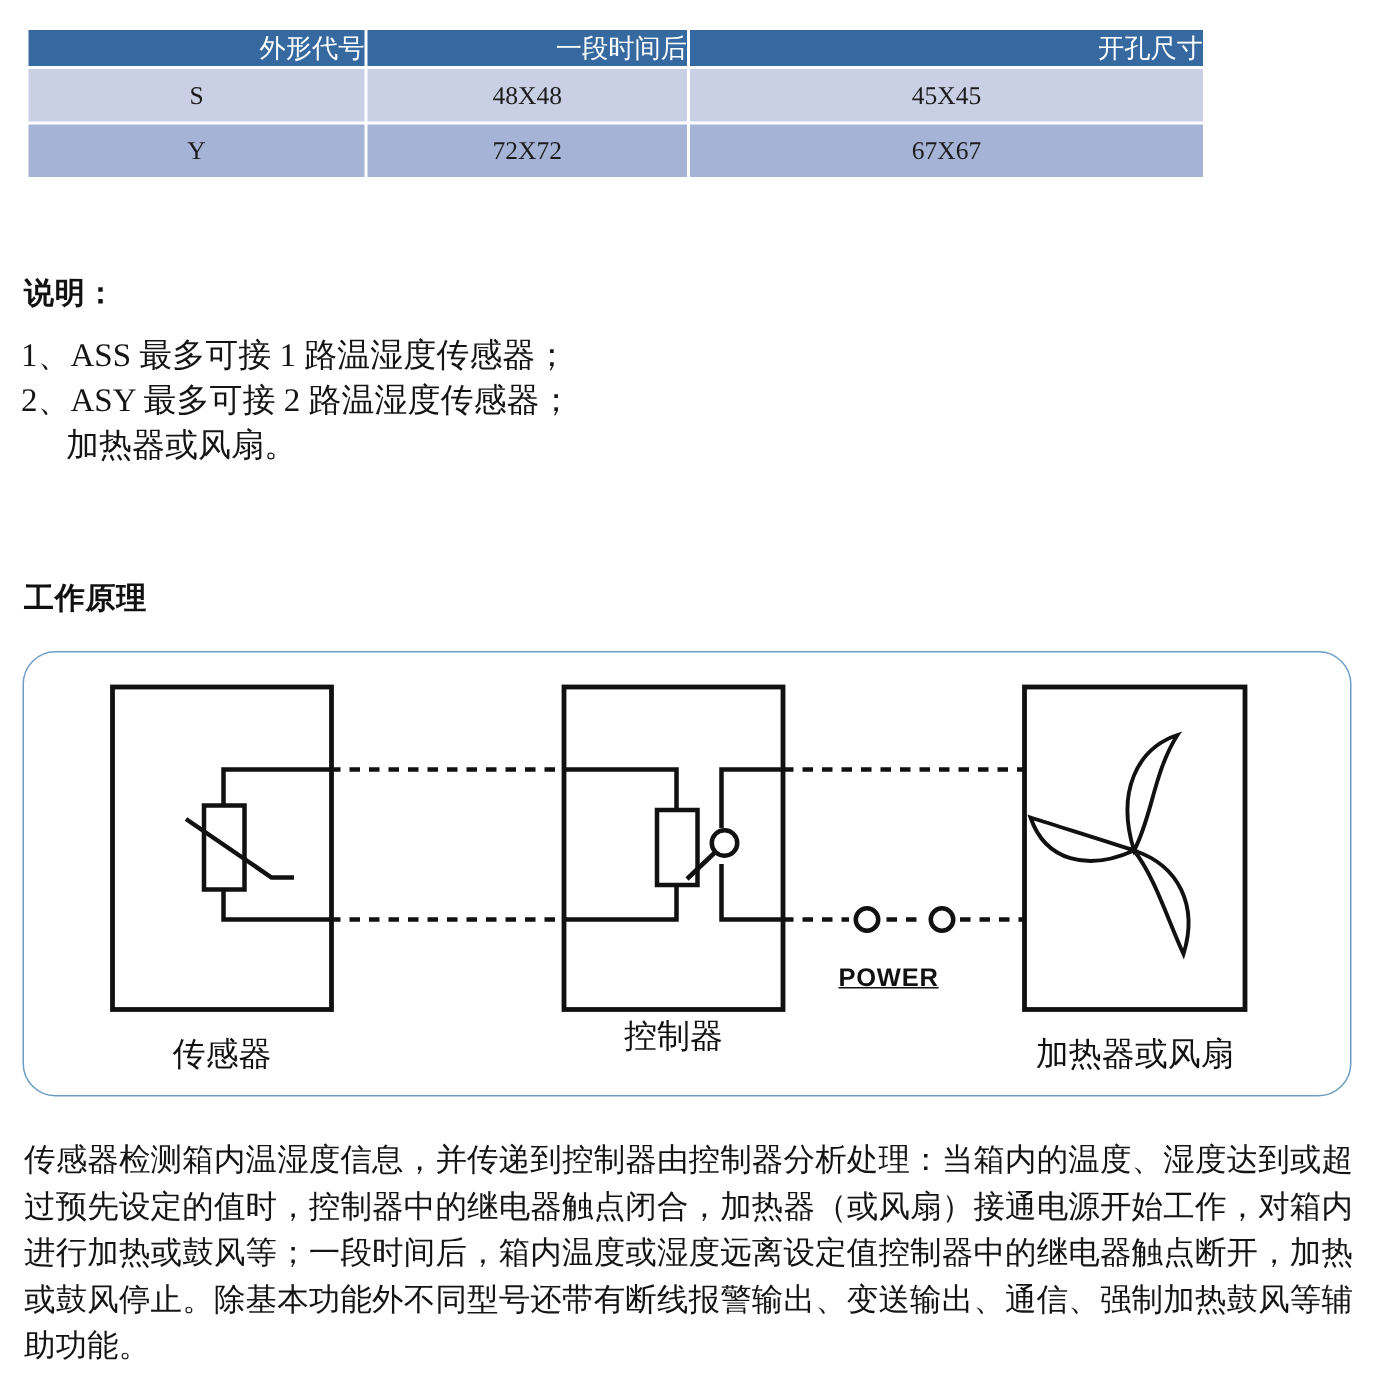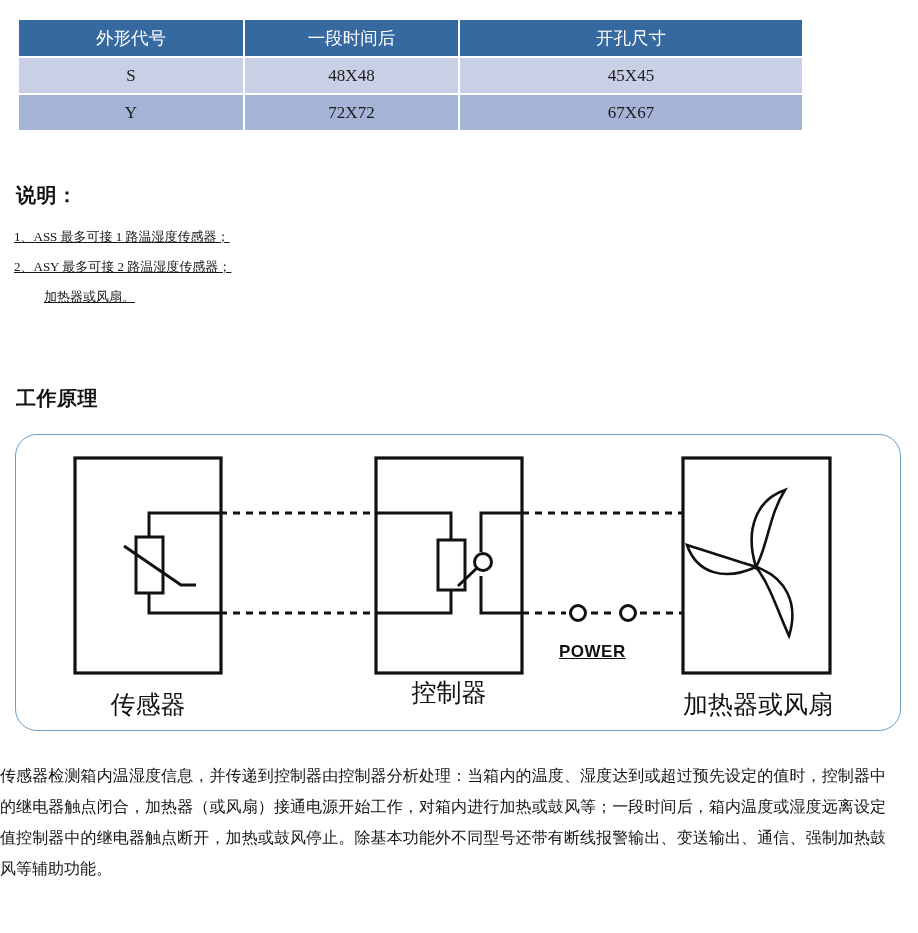--- a/index.html
+++ b/index.html
@@ -35,23 +35,24 @@
     vertical-align: middle;
     font-size: 17px;
     padding: 0;
     height: 35px;
     font-family: "Liberation Serif", "DejaVu Serif", serif;
   }
   table.spec-table thead th {
     background: #36699f;
     color: #ffffff;
     font-weight: normal;
-    height: 36px;
+    height: 24px;
     font-size: 17.5px;
     font-family: "Liberation Sans", "DejaVu Sans", sans-serif;
+    text-align: right;
   }
   table.spec-table tbody tr.row-light td {
     background: #c9cfe4;
     color: #1c1c1c;
   }
   table.spec-table tbody tr.row-dark td {
     background: #a5b4d6;
     color: #1c1c1c;
   }
 
@@ -66,26 +67,25 @@
     letter-spacing: 0.5px;
     color: #111111;
   }
   .notes-list {
     position: absolute;
     left: 14px;
     top: 222px;
     width: 890px;
   }
   .note-item {
-    font-size: 13px;
+    font-size: 22px;
     line-height: 30px;
     color: #141414;
     font-family: "Liberation Serif", "DejaVu Serif", serif;
     white-space: nowrap;
-    text-decoration: underline;
   }
   .note-cont {
     padding-left: 30px;
   }
 
   
   .principle-heading {
     position: absolute;
     left: 16px;
     top: 385px;
@@ -111,46 +111,46 @@
   .diagram-svg {
     position: absolute;
     left: 0;
     top: 0;
     width: 918px;
     height: 780px;
     pointer-events: none;
   }
   .dlabel {
     position: absolute;
-    font-size: 25px;
+    font-size: 22px;
     font-family: Liberation Sans, sans-serif;
     color: #111111;
     text-align: center;
     white-space: nowrap;
   }
   .dlabel-power {
     position: absolute;
     font-size: 17px;
     font-family: "Liberation Sans", "DejaVu Sans", sans-serif;
     font-weight: bold;
     color: #111111;
     letter-spacing: 0.5px;
   }
 
   
   .body-paragraph {
     position: absolute;
-    left: 0;
+    left: 16px;
     top: 760px;
     width: 886px;
-    font-size: 16px;
+    font-size: 21px;
     line-height: 31px;
     color: #141414;
     text-align: justify;
-    font-family: Liberation Serif, serif;
+    font-family: Liberation Mono, monospace;
   }
 </style>
 </head>
 <body>
 
 <div class="spec-table-wrap">
   <table class="spec-table">
     <thead>
       <tr>
         <th style="width:224px">外形代号</th>

